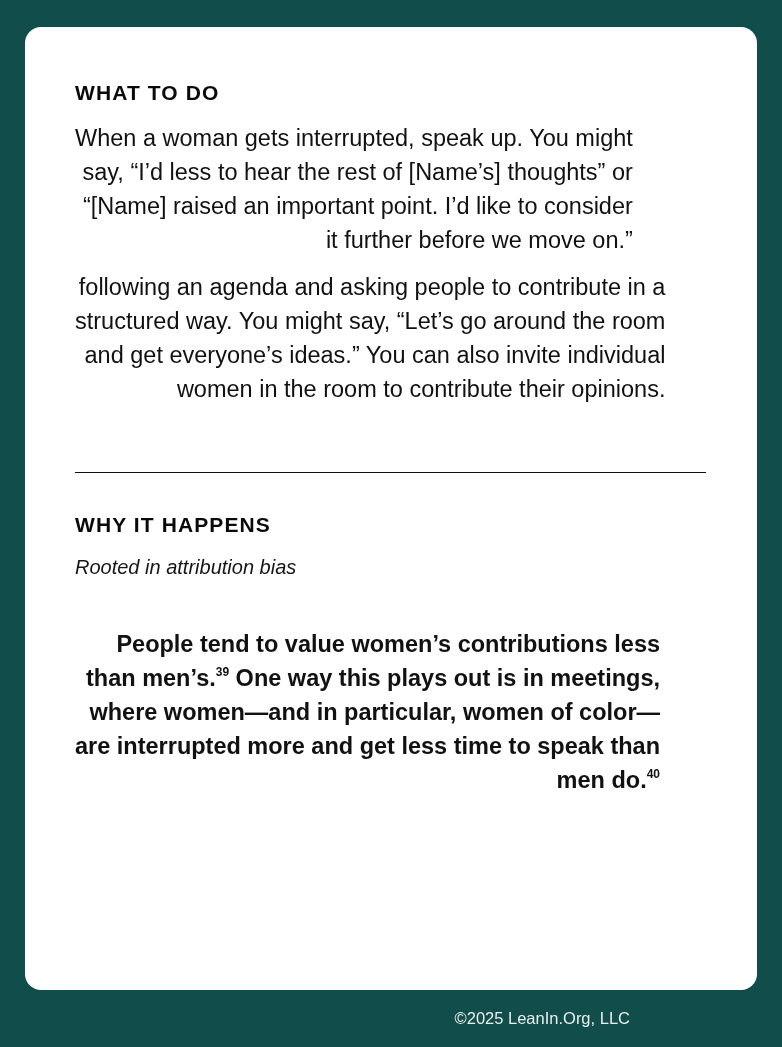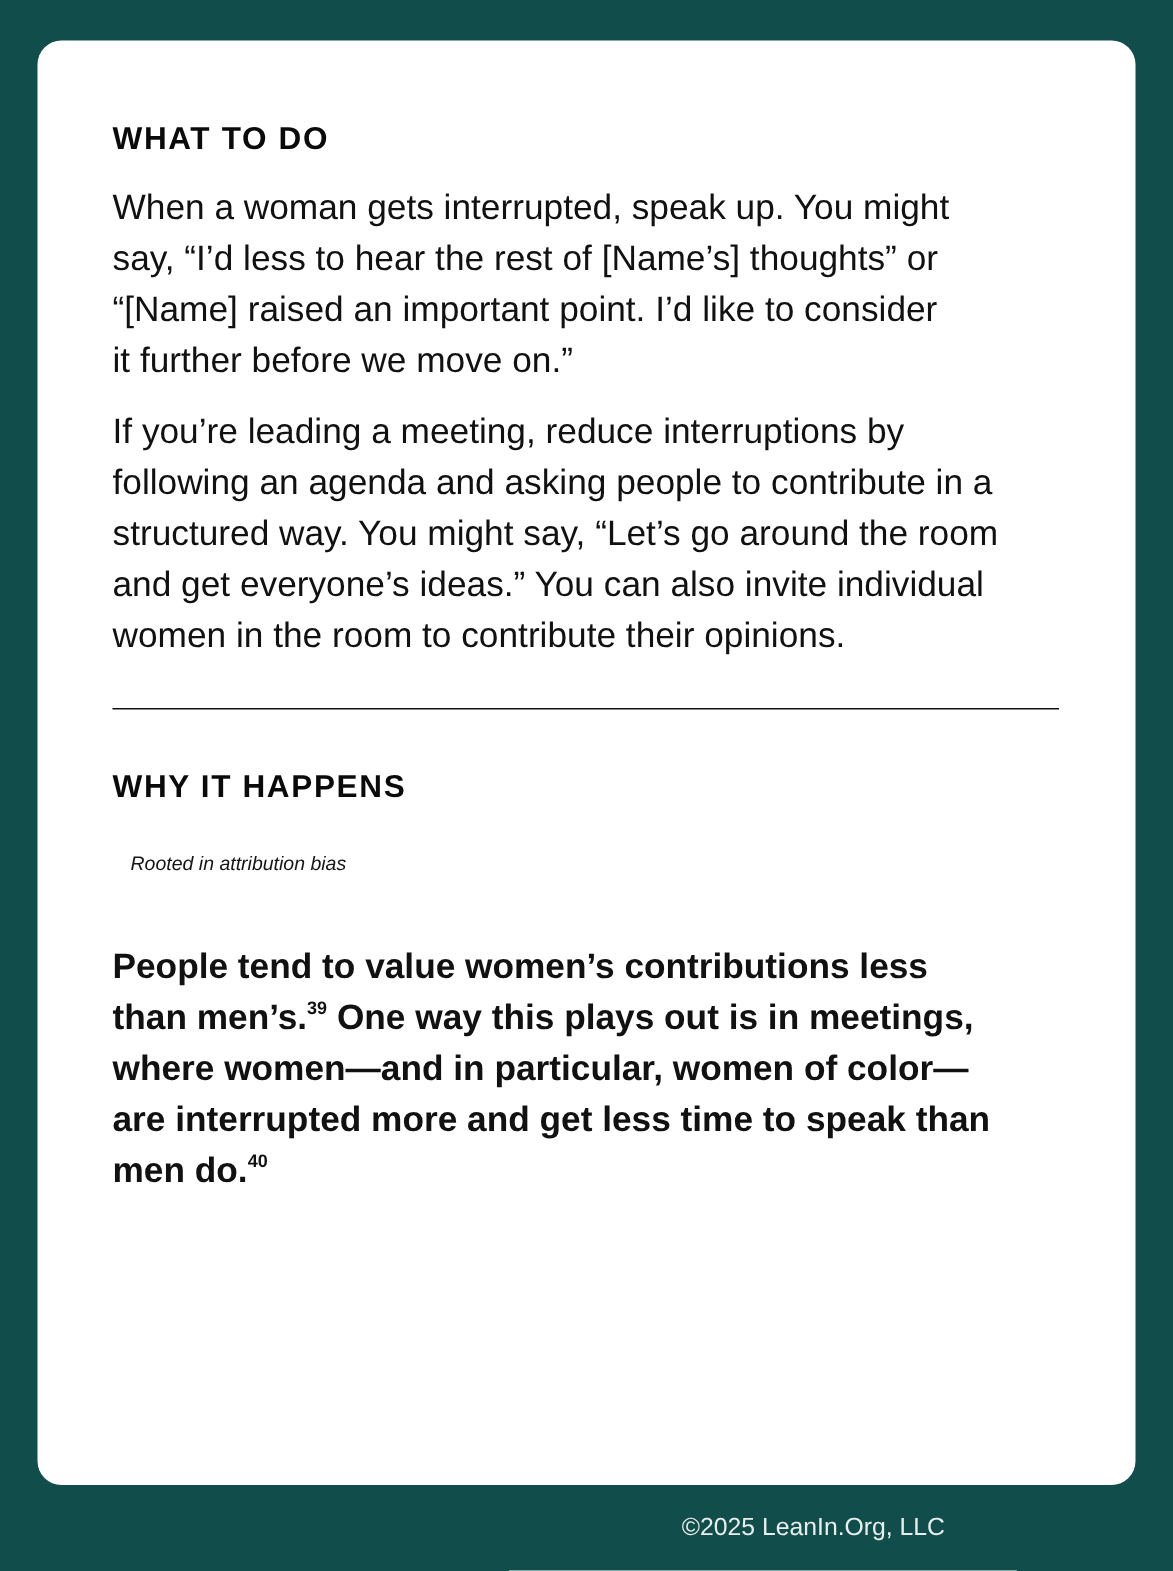--- a/index.html
+++ b/index.html
@@ -34,26 +34,26 @@
     white-space: nowrap;
   }
   .para {
     position: absolute;
     left: 0;
     margin: 0;
     font-size: 23.5px;
     line-height: 34px;
     color: #111;
   }
-  .para .line { display: block; white-space: nowrap; }
+  .para .line { display: block; white-space: nowrap; text-align: right; }
   .subtitle {
     position: absolute;
     left: 0;
-    margin: 12px;
-    font-size: 13px;
+    margin: 0;
+    font-size: 20px;
     font-style: italic;
     color: #151515;
     white-space: nowrap;
   }
   sup {
     font-size: 12px;
     line-height: 0;
     vertical-align: 0;
     position: relative;
     top: -10px;
@@ -82,21 +82,20 @@
     <h2 class="heading" style="top:54px;">WHAT TO DO</h2>
 
     <p class="para" style="top:94px;">
       <span class="line">When a woman gets interrupted, speak up. You might</span>
       <span class="line">say, “I’d less to hear the rest of [Name’s] thoughts” or</span>
       <span class="line">“[Name] raised an important point. I’d like to consider</span>
       <span class="line">it further before we move on.”</span>
     </p>
 
     <p class="para" style="top:243px;">
-      <span class="line">If you’re leading a meeting, reduce interruptions by</span>
       <span class="line">following an agenda and asking people to contribute in a</span>
       <span class="line">structured way. You might say, “Let’s go around the room</span>
       <span class="line">and get everyone’s ideas.” You can also invite individual</span>
       <span class="line">women in the room to contribute their opinions.</span>
     </p>
 
     <div class="divider"></div>
 
     <h2 class="heading" style="top:486px;text-align:right;">WHY IT HAPPENS</h2>
 

